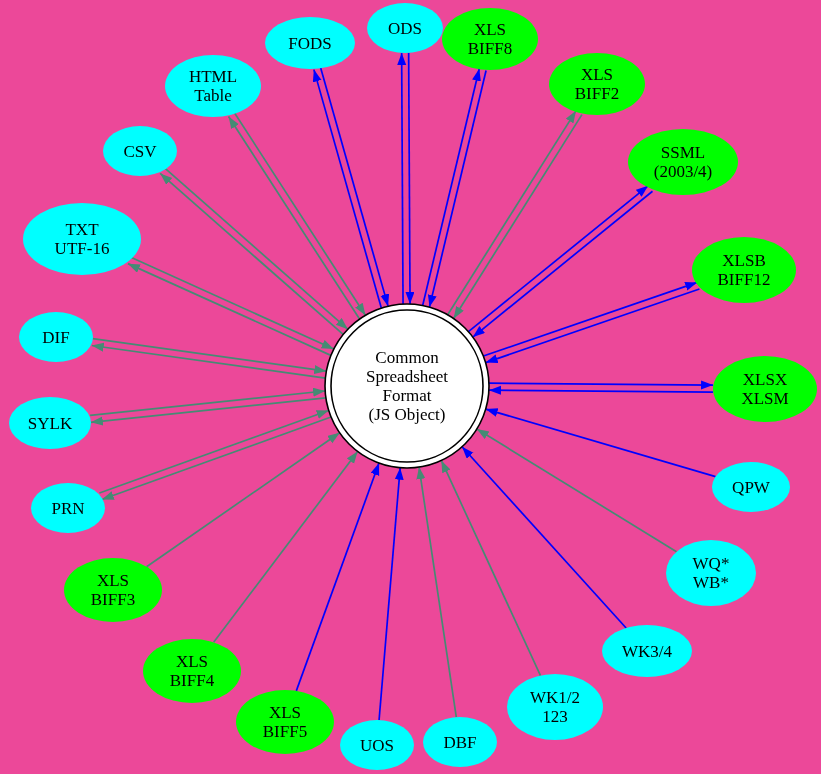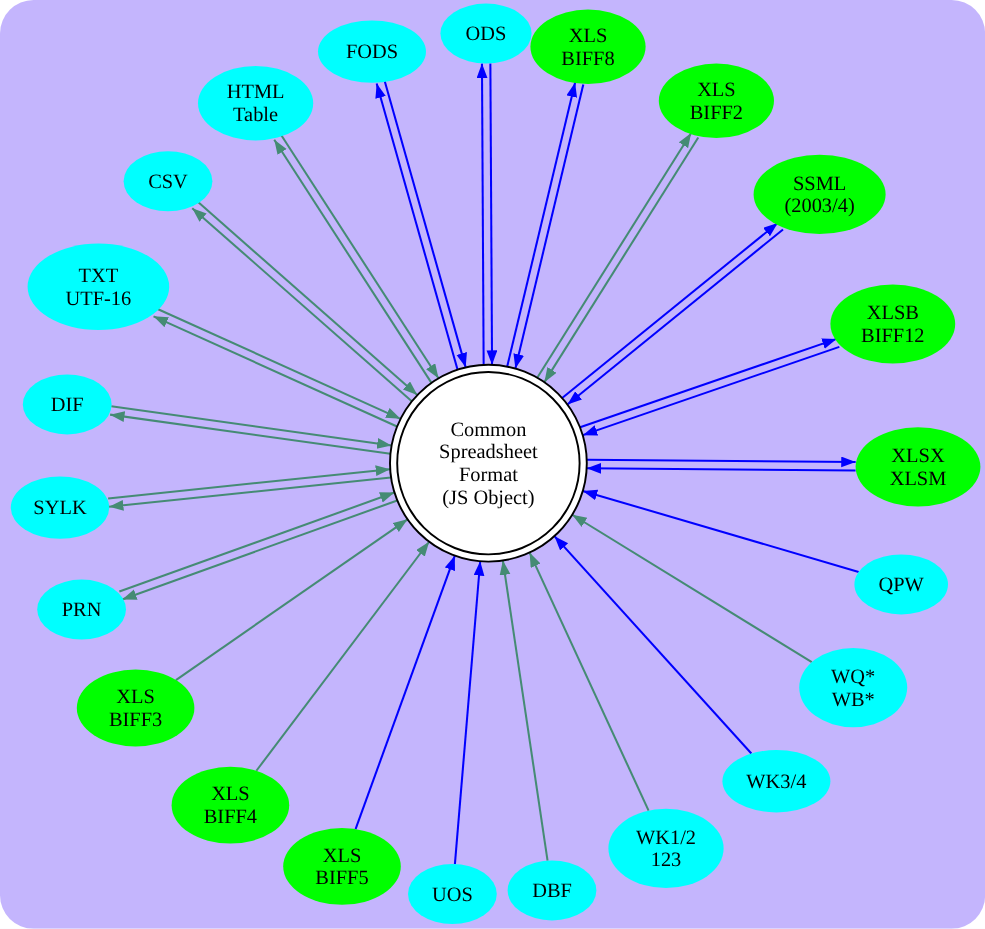--- a/index.html
+++ b/index.html
@@ -3,22 +3,21 @@
 <meta charset="utf-8">
 <style>
   html, body {
     margin: 0; padding: 0;
     background: #ffffff;
     font-family: "Liberation Serif", "DejaVu Serif", serif;
   }
   .diagram-wrap {
     width: 821px; height: 774px;
     position: relative;
-    background: #c4b5fd;
-    border-radius: 28px;
+    background: #ec4899;
   }
   svg { display: block; }
   text {
     font-family: "Liberation Serif", "DejaVu Serif", serif;
     fill: #000000;
   }
 </style>
 </head>
 <body>
 

